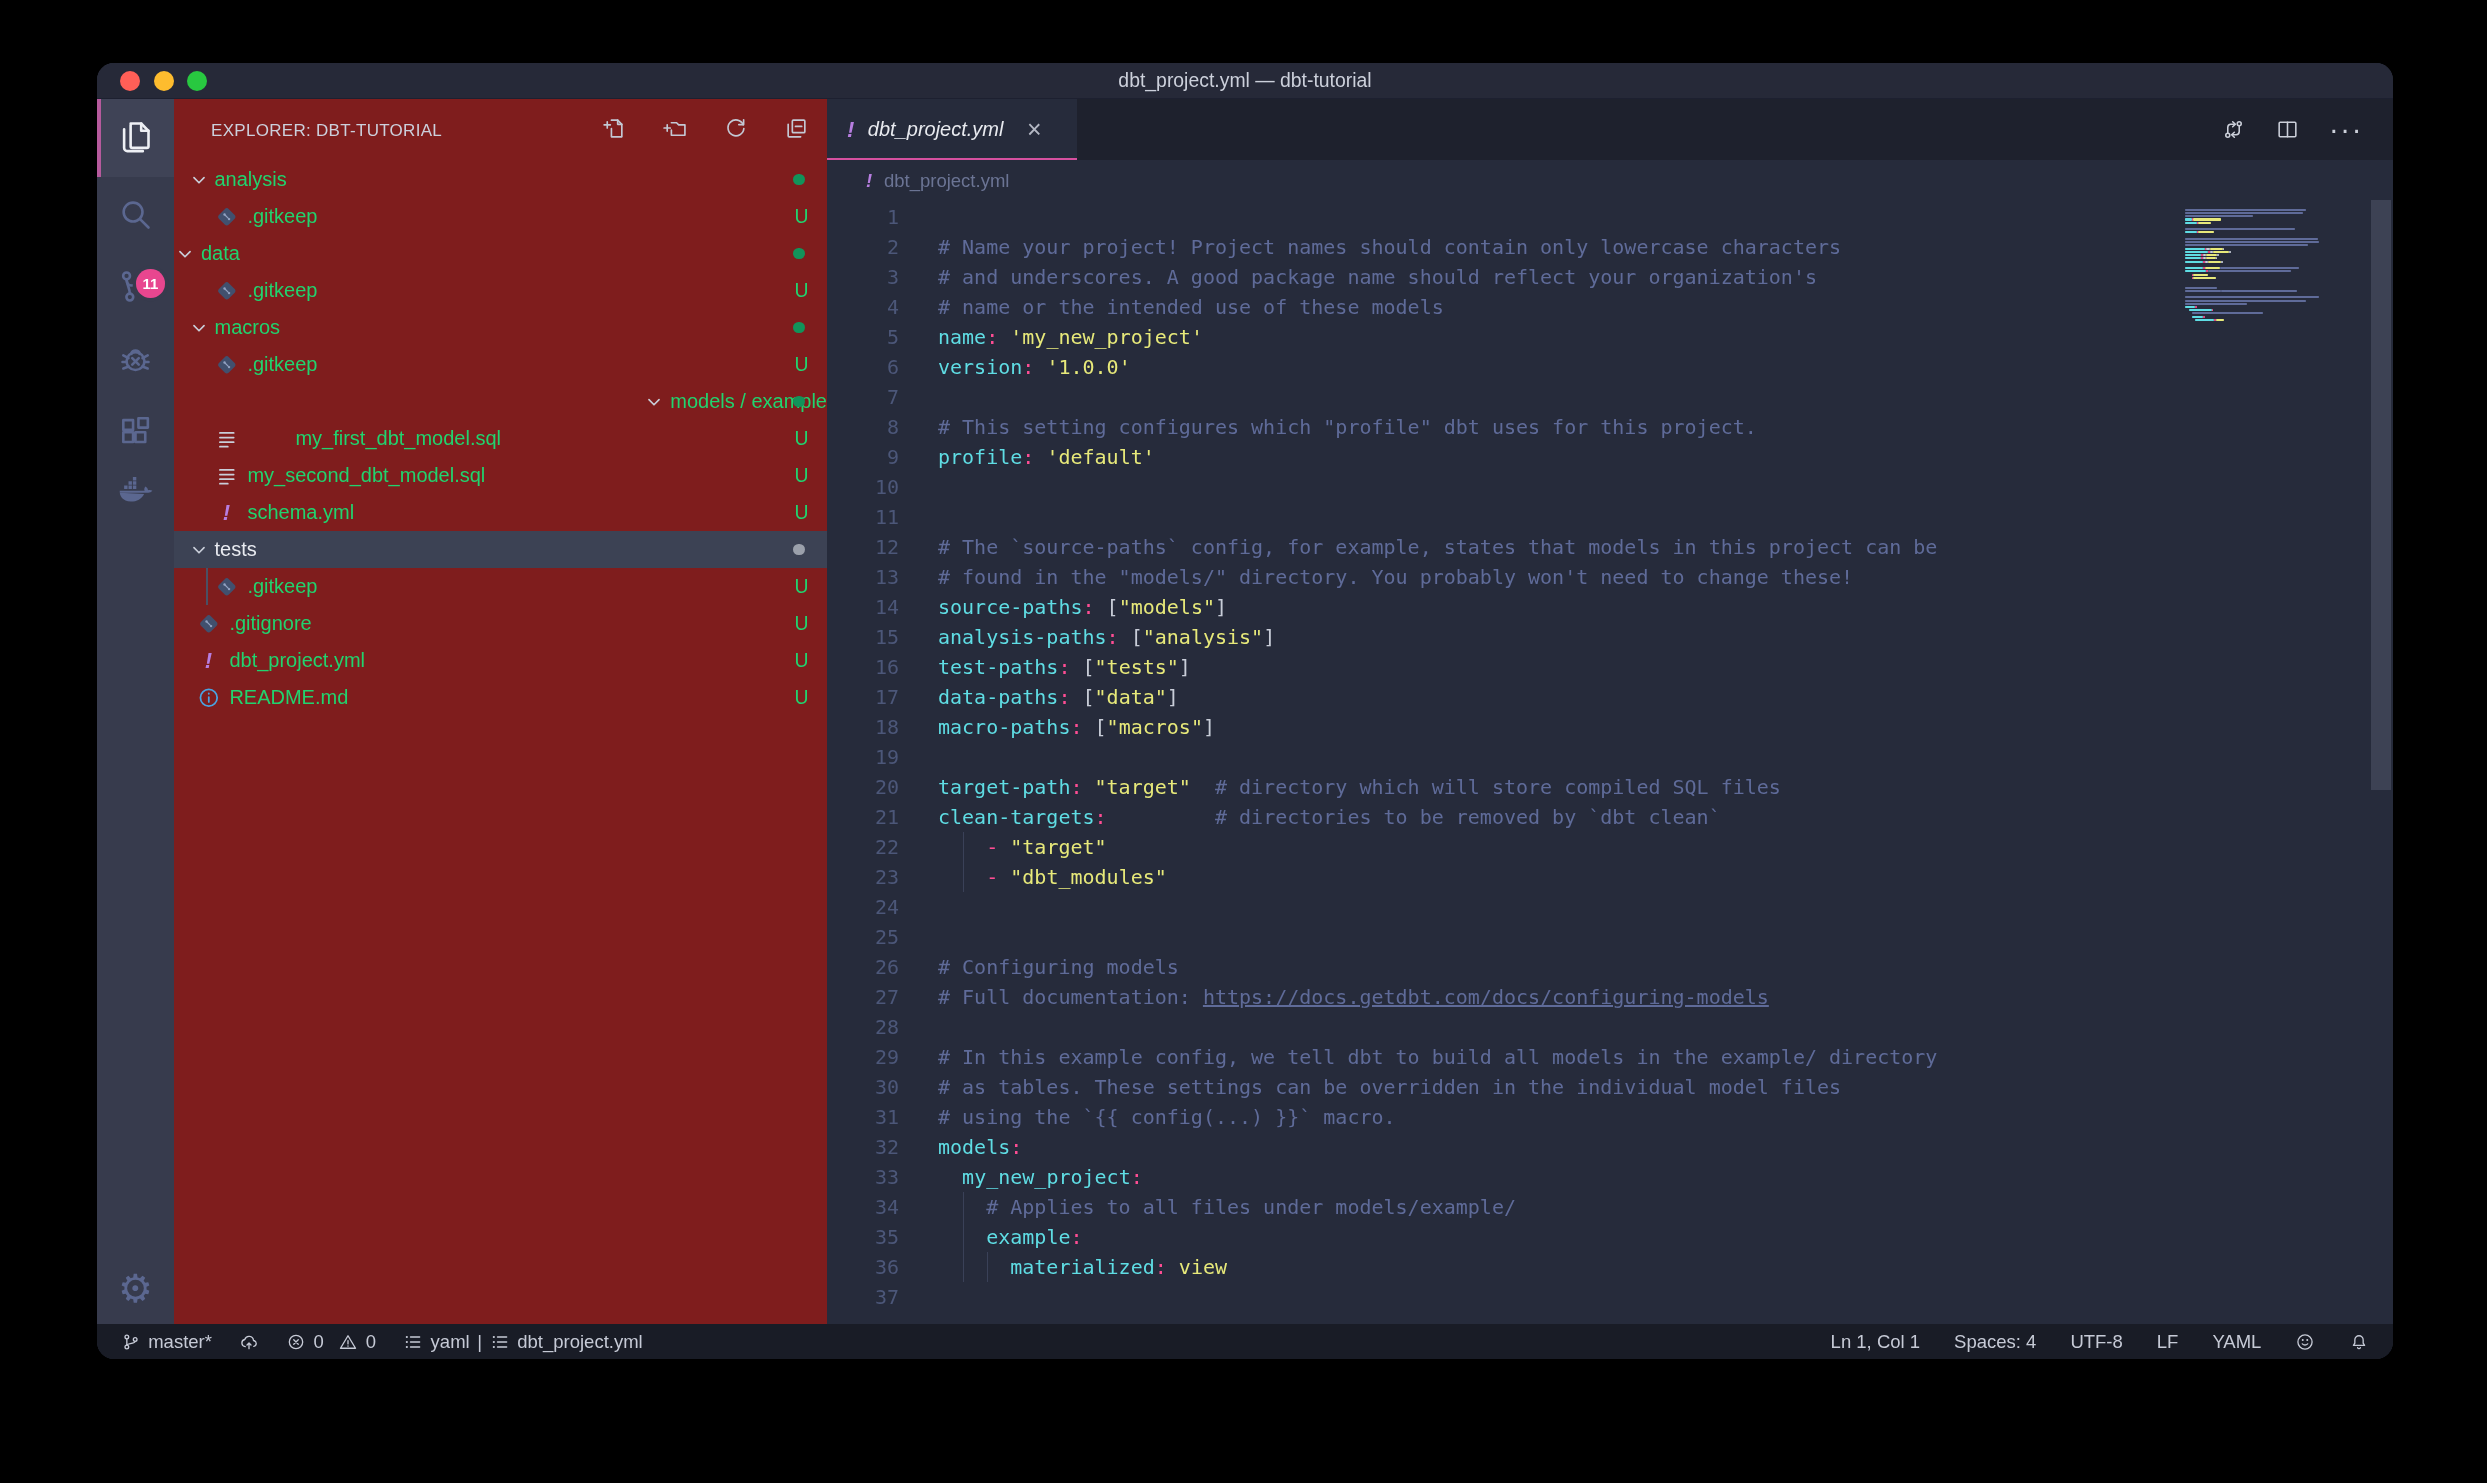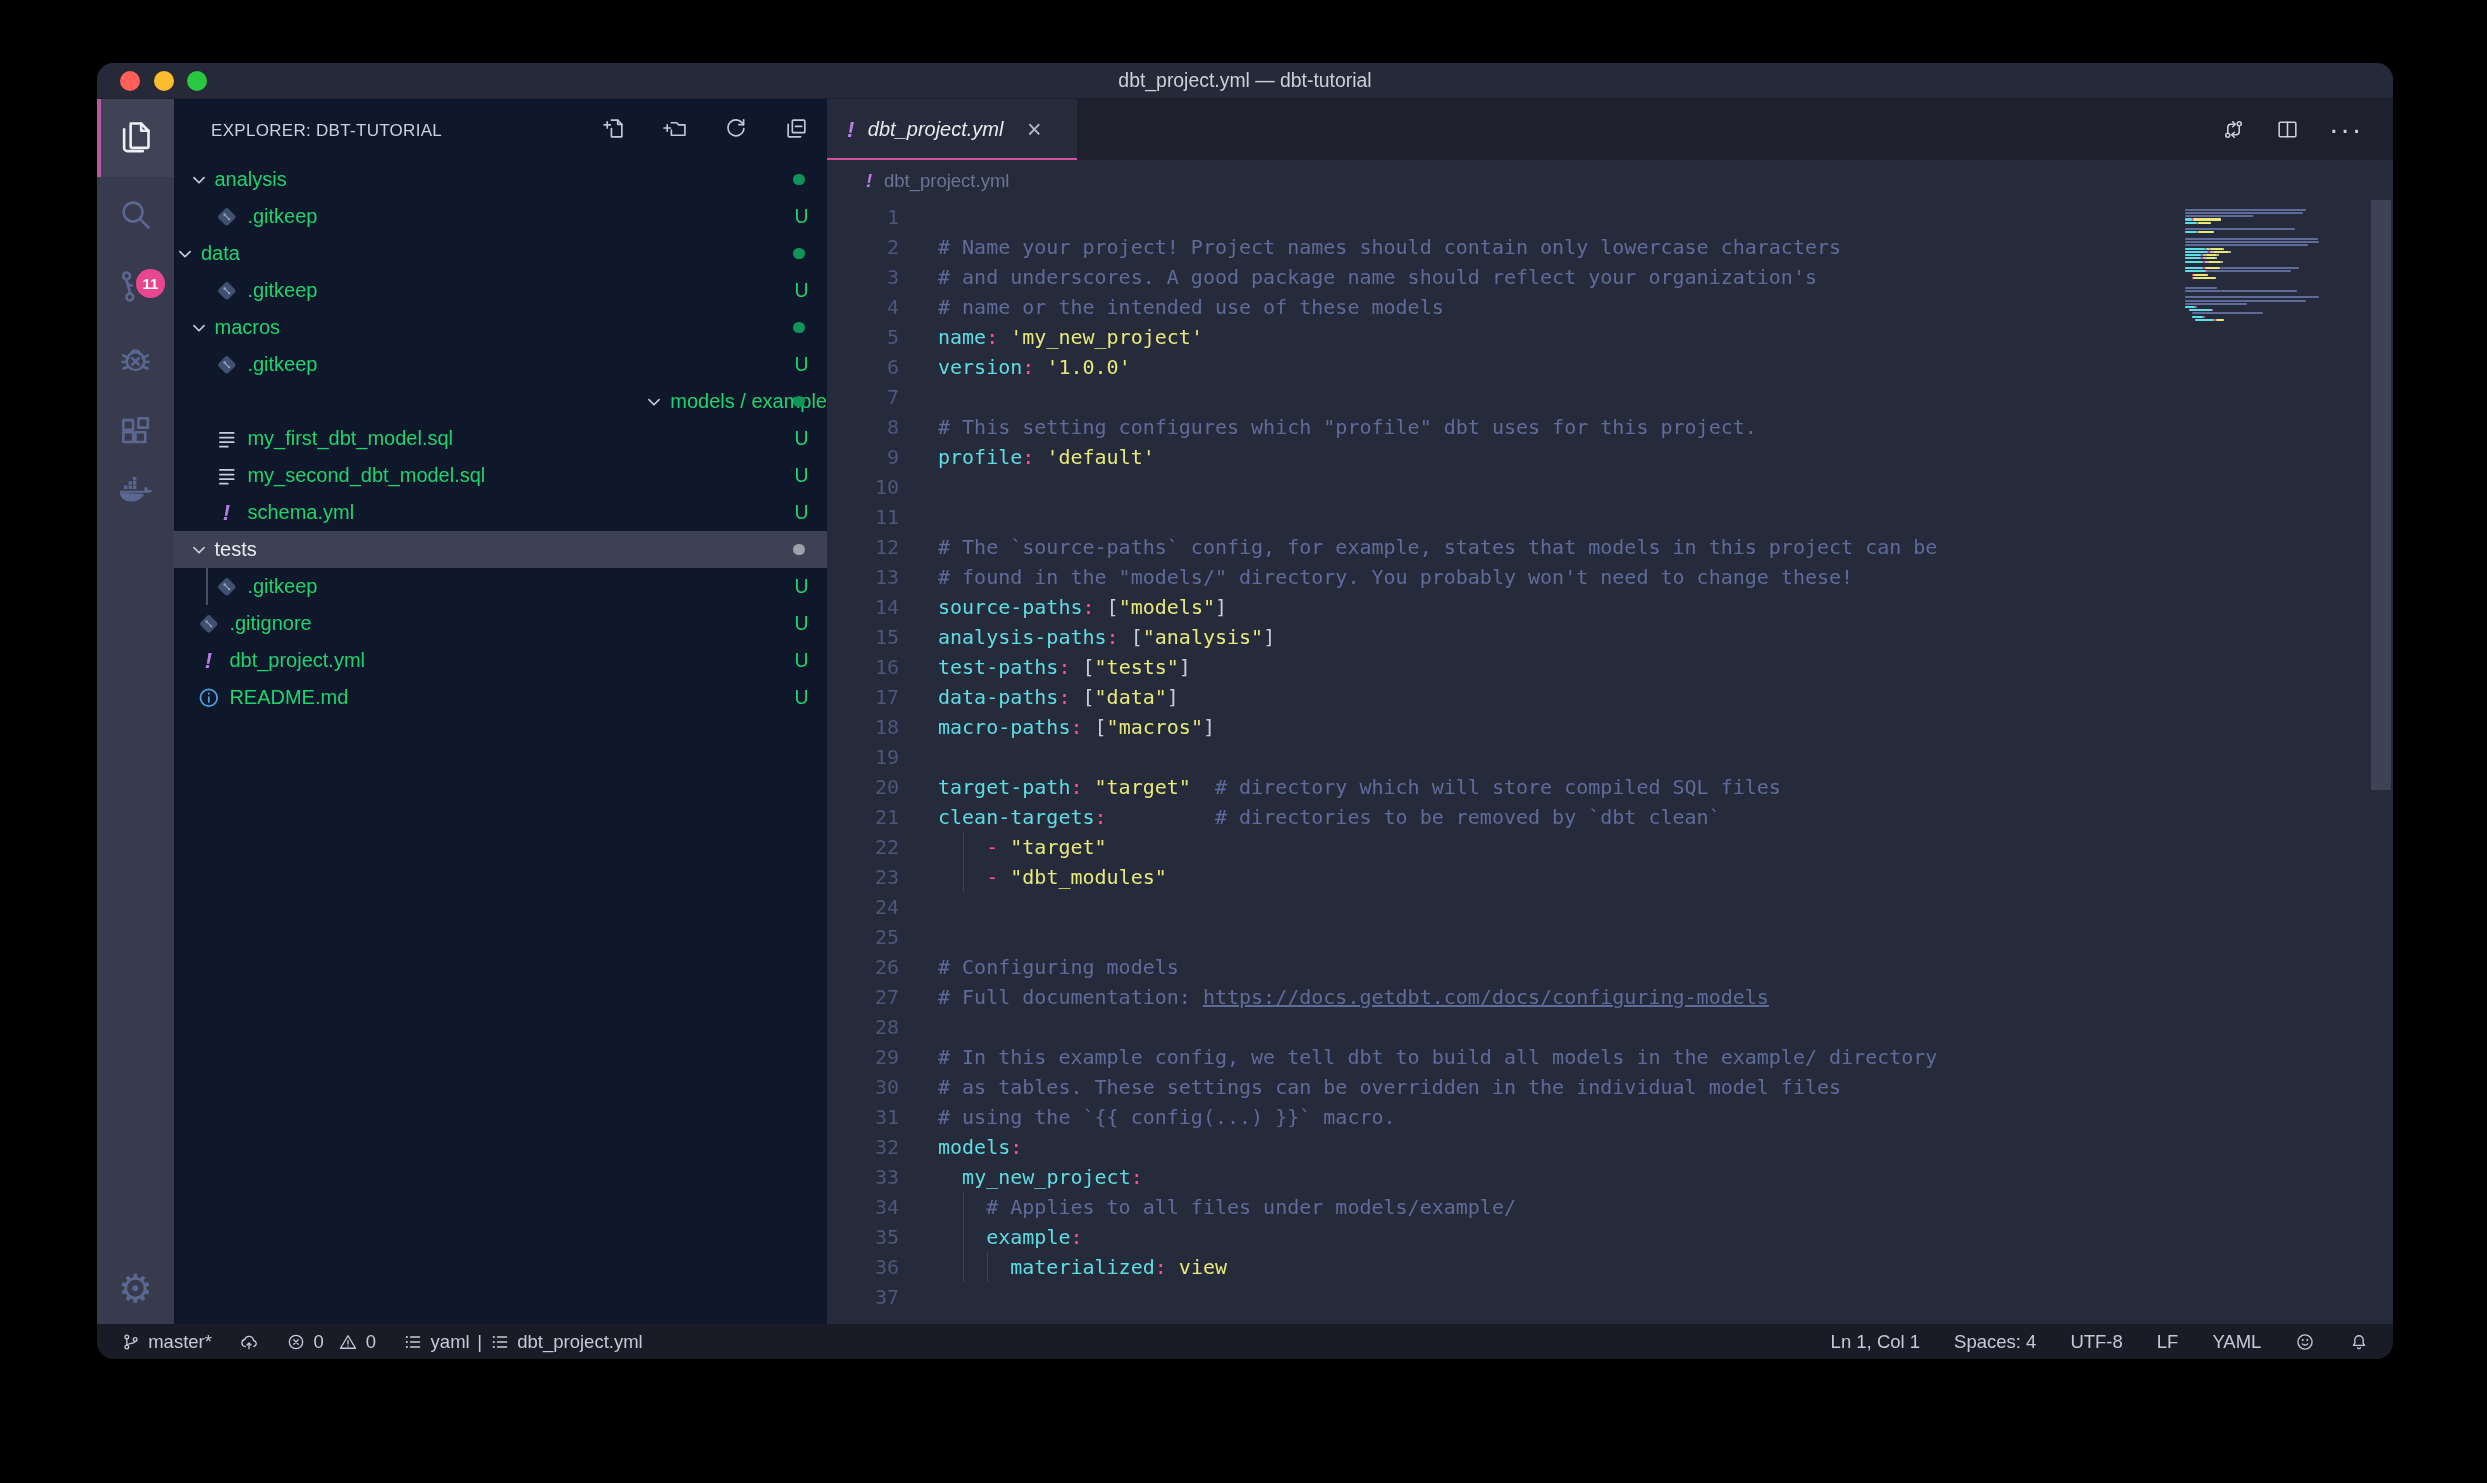--- a/index.html
+++ b/index.html
@@ -24,21 +24,21 @@
   .act-item svg, .toolbtn svg, .sicon svg { fill:none; stroke:currentColor; stroke-width:1.6; stroke-linecap:round; stroke-linejoin:round; }
   .act-item svg { width:39px; height:39px; }
   .act-item.active { background:#3f4356; color:#eef0f5; }
   .act-item.active::before { content:""; position:absolute; left:0; top:0; bottom:0; width:4.2px; background:#b65a9d; }
   .badge { position:absolute; left:39px; top:20px; min-width:29px; height:29px; border-radius:14.3px; background:#e8468f;
            color:#fff; font-size:15px; font-weight:bold; display:flex; align-items:center; justify-content:center;
            box-shadow:0 0 0 3.4px #373b4d; }
   .gear { font-size:39px; line-height:1; color:#5b6790; font-family:"DejaVu Sans",sans-serif; }
 
   
-  .sidebar { position:absolute; top:36px; left:77px; width:653px; bottom:27px; background:#0f172a; }
+  .sidebar { position:absolute; top:36px; left:77px; width:653px; bottom:27px; background:#7f1d1d; }
   .sb-header { position:absolute; top:0; left:0; right:0; height:62px; }
   .sb-title { position:absolute; left:37px; top:22px; font-size:17px; letter-spacing:0.3px; color:#ccd0dc; }
   .sb-tools { position:absolute; right:18.5px; top:17px; display:flex; gap:36px; color:#c3c8d4; }
   .toolbtn { width:25px; height:25px; }
   .toolbtn svg { width:25px; height:25px; }
   .tree { position:absolute; top:62px; left:0; right:0; }
   .trow { position:relative; height:37px; display:flex; align-items:center; font-size:20px; color:#21d36e; white-space:nowrap; }
   .trow.sel { background:#3c4254; color:#e9ebf1; }
   .chev { width:22px; height:22px; flex:0 0 22px; color:#c9ced9; margin-right:5px; }
   .chev svg { width:22px; height:22px; fill:none; stroke:currentColor; stroke-width:1.8; stroke-linecap:round; stroke-linejoin:round; }
@@ -235,21 +235,21 @@
           <span>.gitkeep</span>
           <span class="u-badge">U</span>
         </div>
         <div class="trow" style="padding-left: 13.5px; justify-content: flex-end;">
           <span class="chev"><svg viewBox="0 0 24 24">
               <path d="M6.5 9.5L12 15l5.5-5.5"></path>
             </svg></span>
           <span>models / example</span>
           <span class="dot"></span>
         </div>
-        <div class="trow" style="padding-left: 40px;">
+        <div class="trow" style="padding-left: 40px; gap: 48px;">
           <span class="ficon">
             <svg viewBox="0 0 24 24">
               <path d="M5 6h14M5 10.7h14M5 15.4h14M5 20h8"></path>
             </svg>
           </span>
           <span>my_first_dbt_model.sql</span>
           <span class="u-badge">U</span>
         </div>
         <div class="trow" style="padding-left: 40px;">
           <span class="ficon">

